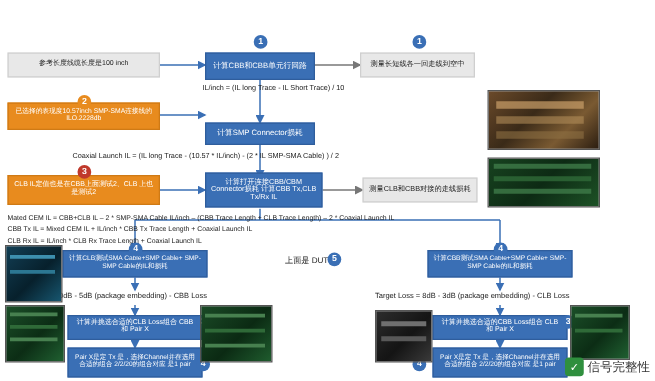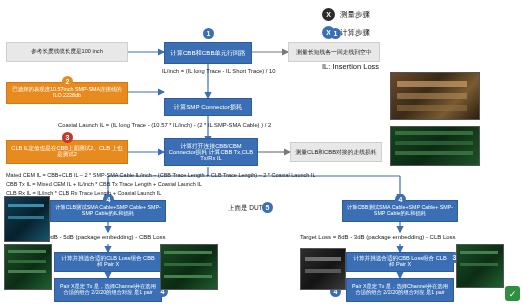--- a/index.html
+++ b/index.html
@@ -19,35 +19,20 @@
   svg.arrows{position:absolute;left:0;top:0;width:524px;height:305px;pointer-events:none;}
   .wm{position:absolute;right:4px;bottom:4px;display:flex;align-items:center;gap:3px;}
   .wm-ico{width:15px;height:15px;background:#2f8f3e;border-radius:3px;display:flex;align-items:center;justify-content:center;color:#fff;font-size:9px;}
   .wm-txt{font-size:10px;color:#333;}
 </style>
 </head>
 <body>
 
 <div class="canvas">
 
-  <div style="position:absolute;left:322px;top:6px;width:196px;height:62px;">
-    <div style="position:absolute;left:0;top:2px;display:flex;align-items:center;gap:5px;">
-      <span class="legend-badge" style="background:#2b2b2b;">X</span>
-      <span style="font-size:7.5px;color:#111;">测量步骤</span>
-    </div>
-    <div style="position:absolute;left:0;top:20px;display:flex;align-items:center;gap:5px;">
-      <span class="legend-badge" style="background:#3a6fb5;">X</span>
-      <span style="font-size:7.5px;color:#111;">计算步骤</span>
-    </div>
-    <div style="position:absolute;left:0;top:38px;display:flex;align-items:center;gap:5px;">
-      <span class="legend-badge" style="background:#c0392b;">X</span>
-      <span style="font-size:7.5px;color:#111;">已知参数</span>
-    </div>
-    <div style="position:absolute;left:0;top:56px;font-size:7.5px;color:#111;">IL: Insertion Loss</div>
-  </div>
 
   <svg class="arrows">
     <defs>
       <marker id="ah" markerWidth="6" markerHeight="6" refX="5" refY="3" orient="auto">
         <path d="M0,0 L6,3 L0,6 z" fill="#3a6fb5"></path>
       </marker>
       <marker id="ahg" markerWidth="6" markerHeight="6" refX="5" refY="3" orient="auto">
         <path d="M0,0 L6,3 L0,6 z" fill="#777"></path>
       </marker>
     </defs>
@@ -166,15 +151,16 @@
     <div style="position:absolute;left:3px;top:18px;width:38px;height:3px;background:#2f6a38;"></div>
   </div>
 
   <div class="photo" style="left:4px;top:196px;width:44px;height:44px;background:linear-gradient(135deg,#123f55,#07202c 55%,#17566f);">
     <div style="position:absolute;left:3px;top:7px;width:36px;height:3px;background:#3d8fae;"></div>
     <div style="position:absolute;left:3px;top:19px;width:36px;height:3px;background:#2c7792;"></div>
   </div>
 
   <div class="wm">
     <span class="wm-ico">✓</span>
+    <span class="wm-txt">信号完整性</span>
   </div>
 
 </div>
 
 </body></html>

